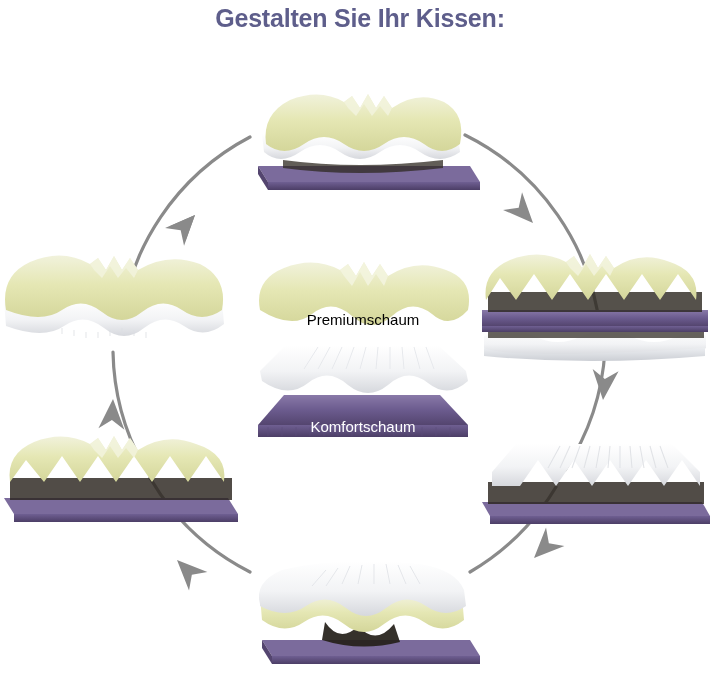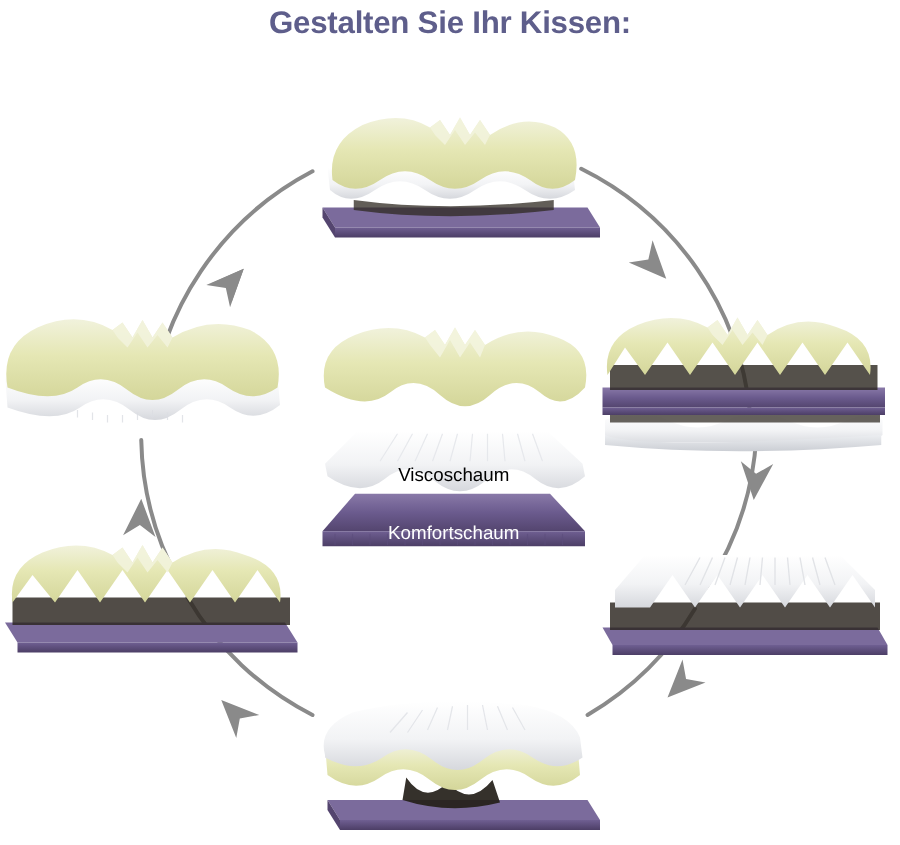--- a/index.html
+++ b/index.html
@@ -386,20 +386,21 @@
                  Q 6 22 36 10
                  Q 66 -2 92 12
                  L 100 6 L 108 18 L 116 4 L 124 18 L 132 6 L 140 18
                  Q 168 0 198 12
                  Q 226 22 220 52
                  Q 202 72 184 56 Q 164 40 144 58
                  Q 124 76 104 58 Q 84 40 64 56 Q 44 72 12 52 Z" fill="url(#gPrem)"></path>
         <path d="M 92 12 L 100 6 L 108 18 L 116 4 L 124 18 L 132 6 L 140 18
                  L 136 28 L 128 16 L 120 28 L 112 14 L 104 28 L 96 18 Z" fill="#f3f4de" opacity="0.9"></path>
       </svg>
+      <div class="layer-label lbl-premium">Premiumschaum</div>
     </div>
 
     <div class="layer layer-visco">
       <svg width="230" height="62" viewBox="0 0 230 62">
         <path d="M 38 4 L 190 4 L 218 30 L 220 40
                  Q 200 58 180 42 Q 160 26 140 44
                  Q 120 60 100 44 Q 80 26 60 42 Q 40 58 14 40
                  L 12 30 Z" fill="url(#gVisc)"></path>
         <g stroke="#e6e8ec" stroke-width="1" opacity="0.95">
           <path d="M 70 6 L 56 28"></path>
@@ -407,21 +408,20 @@
             <path d="M 94 6 L 84 28"></path>
           <path d="M 106 6 L 98 28"></path>
             <path d="M 118 6 L 112 28"></path>
             <path d="M 130 6 L 128 28"></path>
           <path d="M 142 6 L 142 28"></path>
             <path d="M 154 6 L 156 28"></path>
             <path d="M 166 6 L 172 28"></path>
           <path d="M 178 6 L 186 28"></path>
         </g>
       </svg>
-      <div class="layer-label lbl-visco">Viscoschaum</div>
     </div>
 
     <div class="layer layer-komfort">
       <svg width="230" height="52" viewBox="0 0 230 52">
         <path d="M 36 2 L 192 2 L 220 32 L 10 32 Z" fill="url(#gKomf)"></path>
         <path d="M 10 32 L 220 32 L 220 44 L 10 44 Z" fill="url(#gKomfSide)"></path>
         <g stroke="#5b4c7c" stroke-width="0.9" opacity="0.6">
           <path d="M 20 34 L 20 43"></path>
             <path d="M 34 34 L 34 43"></path>
             <path d="M 48 34 L 48 43"></path>

